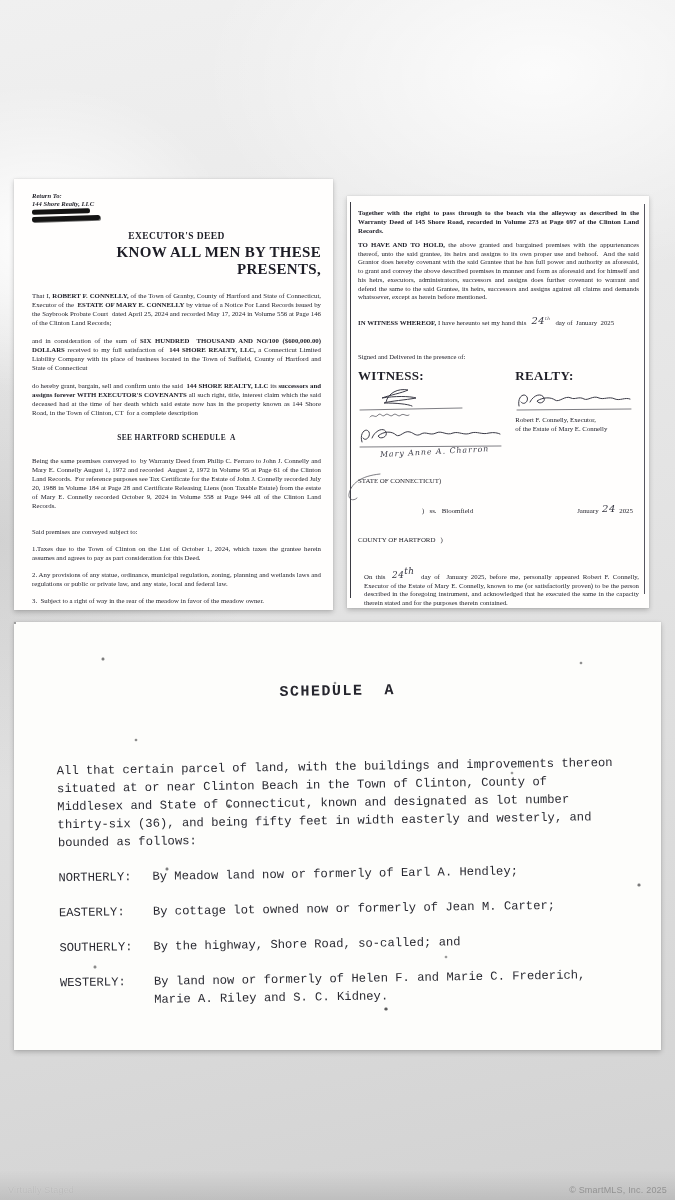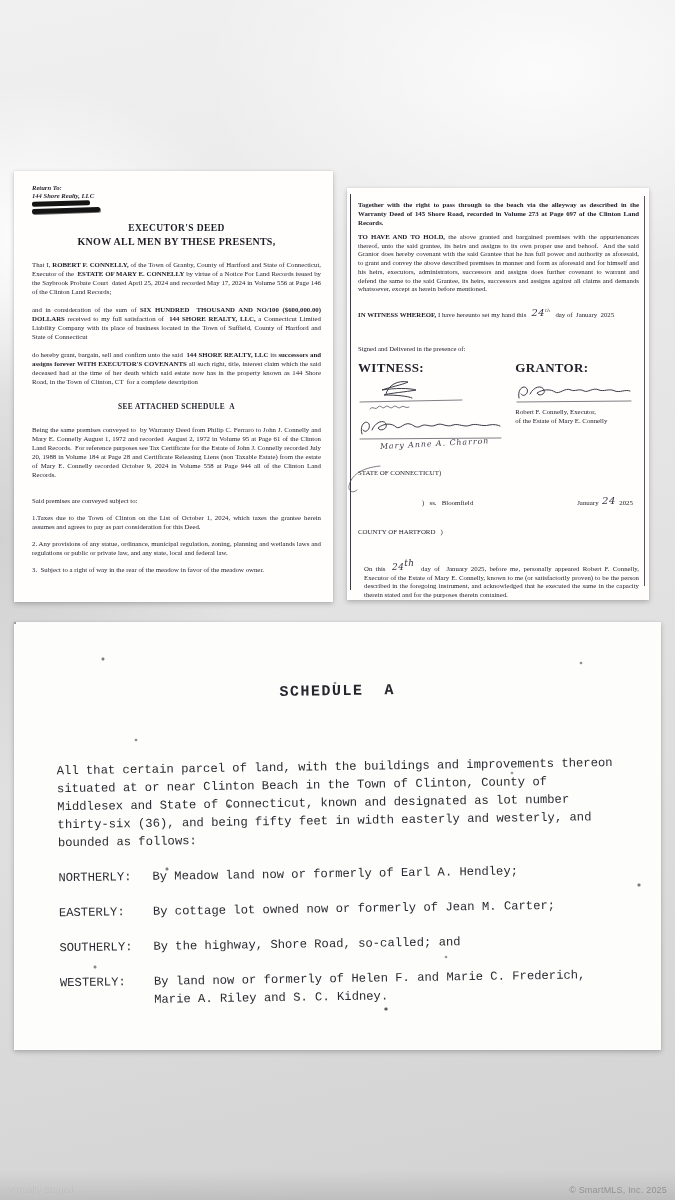--- a/index.html
+++ b/index.html
@@ -8,35 +8,35 @@
     background:
       radial-gradient(ellipse 320px 260px at 6% 20%, rgba(255,255,255,0.95), rgba(255,255,255,0) 60%),
       radial-gradient(ellipse 520px 320px at 80% 6%, rgba(255,255,255,0.8), rgba(255,255,255,0) 65%),
       radial-gradient(ellipse 420px 420px at 0% 45%, rgba(120,120,120,0.18), rgba(120,120,120,0) 60%),
       linear-gradient(168deg,#f0f0f0 0%,#e7e7e7 35%,#dedede 65%,#d2d2d2 100%);}
   .stage::after{content:"";position:absolute;left:0;right:0;bottom:0;height:30px;
     background:linear-gradient(180deg,rgba(0,0,0,0) 0%,rgba(0,0,0,0.10) 100%);}
   .page{position:absolute;background:#fffefd;box-shadow:0 2px 5px rgba(0,0,0,0.22),0 0 1px rgba(0,0,0,0.15);}
 
   
-  .deed{color:#22222c;}
+  .deed{color:#22222c;margin-top:8px;}
   .deed p{margin:0;font-size:6.8px;line-height:9px;white-space:pre-wrap;}
   .j{text-align:justify;}
   .b{font-weight:bold;}
   .hand{font-family:"DejaVu Serif",serif;font-style:italic;font-size:1.45em;letter-spacing:0.5px;position:relative;top:-1px;color:#33333f;}
   .sup{vertical-align:super;font-size:0.62em;top:-2px;}
 
   
   .page1{left:14px;top:171px;width:319px;height:431px;padding:13px 12px 0 18px;box-sizing:border-box;}
   .rt-label,.rt-name{font-size:6.6px;line-height:7.6px;font-weight:bold;font-style:italic;color:#26262e;}
   .redact{background:#141414;border-radius:2px;height:5px;margin-top:2px;}
   .r1{width:58px;transform:rotate(-1.6deg);}
   .r2{width:68px;transform:rotate(-2deg);box-shadow:1px 1px 0 rgba(20,20,20,0.6);}
   .deed-title{margin:10px 0 0 0;text-align:center;font-size:9.5px;letter-spacing:0.4px;color:#1d1d26;}
-  .deed-subtitle{margin:3px 0 0 0;text-align:center;font-size:10px;letter-spacing:0.3px;color:#1d1d26;}
+  .deed-subtitle{margin:3px 0 0 0;text-align:right;font-size:15px;letter-spacing:0.3px;color:#1d1d26;}
   .page1 .para{margin-top:9px;}
   .p1-first{margin-top:13px !important;}
   .see{margin-top:16px !important;text-align:center;font-weight:bold;font-size:7.4px !important;letter-spacing:0.4px;}
   .p4{margin-top:14px !important;}
   .subject-intro{margin-top:17px !important;}
   .item{margin-top:8px !important;}
 
   
   .page2{left:347px;top:188px;width:302px;height:412px;box-sizing:border-box;}
   .edge-left{position:absolute;left:3px;top:6px;bottom:10px;border-left:1.6px solid #3a3a42;}
@@ -99,21 +99,21 @@
       <div class="rt-label">Return To:</div>
       <div class="rt-name">144 Shore Realty, LLC</div>
       <div class="redact r1"></div>
       <div class="redact r2"></div>
     </div>
     <h1 class="deed-title">EXECUTOR'S DEED</h1>
     <h2 class="deed-subtitle">KNOW ALL MEN BY THESE PRESENTS,</h2>
     <p class="para j p1-first"><span class="">That I, </span><span class="b">ROBERT F. CONNELLY,</span><span class=""> of the Town of Granby, County of Hartford and State of Connecticut, Executor of the  </span><span class="b">ESTATE OF MARY E. CONNELLY</span><span class=""> by virtue of a Notice For Land Records issued by the Saybrook Probate Court  dated April 25, 2024 and recorded May 17, 2024 in Volume 556 at Page 146 of the Clinton Land Records;</span></p>
     <p class="para j"><span class="">and in consideration of the sum of </span><span class="b">SIX HUNDRED  THOUSAND AND NO/100 ($600,000.00) DOLLARS</span><span class=""> received to my full satisfaction of  </span><span class="b">144 SHORE REALTY, LLC,</span><span class=""> a Connecticut Limited Liability Company with its place of business located in the Town of Suffield, County of Hartford and State of Connecticut</span></p>
     <p class="para j"><span class="">do hereby grant, bargain, sell and confirm unto the said  </span><span class="b">144 SHORE REALTY, LLC</span><span class=""> its </span><span class="b">successors and assigns forever WITH EXECUTOR'S COVENANTS</span><span class=""> all such right, title, interest claim which the said deceased had at the time of her death which said estate now has in the property known as 144 Shore Road, in the Town of Clinton, CT  for a complete description</span></p>
-    <p class="see">SEE ATTACHED SCHEDULE  A</p>
+    <p class="see">SEE HARTFORD SCHEDULE  A</p>
     <p class="para j p4">Being the same premises conveyed to  by Warranty Deed from Philip C. Ferraro to John J. Connelly and Mary E. Connelly August 1, 1972 and recorded  August 2, 1972 in Volume 95 at Page 61 of the Clinton Land Records.  For reference purposes see Tax Certificate for the Estate of John J. Connelly recorded July 20, 1988 in Volume 184 at Page 28 and Certificate Releasing Liens (non Taxable Estate) from the estate of Mary E. Connelly recorded October 9, 2024 in Volume 558 at Page 944 all of the Clinton Land Records.</p>
     <p class="para subject-intro">Said premises are conveyed subject to:</p>
     <p class="para j item">1.Taxes due to the Town of Clinton on the List of October 1, 2024, which taxes the grantee herein assumes and agrees to pay as part consideration for this Deed.</p>
     <p class="para j item">2. Any provisions of any statue, ordinance, municipal regulation, zoning, planning and wetlands laws and regulations or public or private law, and any state, local and federal law.</p>
     <p class="para item">3.  Subject to a right of way in the rear of the meadow in favor of the meadow owner.</p>
   </section>
 
   <section class="page page2 deed">
     <div class="edge-left"></div>
     <div class="edge-right"></div>
@@ -131,21 +131,21 @@
             <path class="sig-thin" d="M2 26 L104 24"></path>
             <path class="sig-thin" d="M12 33 C15 29 17 35 20 31 C23 28 24 34 27 31 C30 28 32 34 35 31 C38 28 40 34 43 31 C46 29 48 33 51 31"></path>
           </svg>
           <svg class="sigsvg" width="145" height="28" viewBox="0 0 145 28">
             <path class="sig-stroke" d="M4 18 C1 9 8 3 11 8 C13 13 7 18 5 14 M14 14 C17 6 26 3 28 8 C30 13 22 16 20 12 C26 7 34 7 38 11 C42 14 46 6 52 8 C56 9 58 13 63 10 C68 7 72 12 78 9 C84 6 88 12 95 9 C101 7 106 12 113 9 C119 7 124 11 131 9 C136 8 140 9 142 10"></path>
             <path class="sig-thin" d="M2 23 L143 22"></path>
           </svg>
           <div class="hand-name wit-name">Mary Anne A. Charron</div>
         </div>
         <div class="gr-col">
-          <div class="sig-label">GRANTOR:</div>
+          <div class="sig-label">REALTY:</div>
           <svg class="sigsvg" width="118" height="26" viewBox="0 0 118 26" style="margin-top:6px">
             <path class="sig-stroke" d="M4 16 C2 7 9 2 12 7 C14 11 9 16 6 12 M15 12 C19 4 27 3 29 8 C31 12 24 15 22 11 C28 7 36 7 40 10 C44 13 50 5 56 8 C60 10 64 6 69 9 C73 11 78 5 84 8 C89 10 94 6 100 9 C105 11 110 7 115 9"></path>
             <path class="sig-thin" d="M2 20 L116 19"></path>
           </svg>
           <div class="printed">Robert F. Connelly, Executor,</div>
           <div class="printed">of the Estate of Mary E. Connelly</div>
         </div>
       </div>
 
       <div class="state-block">

